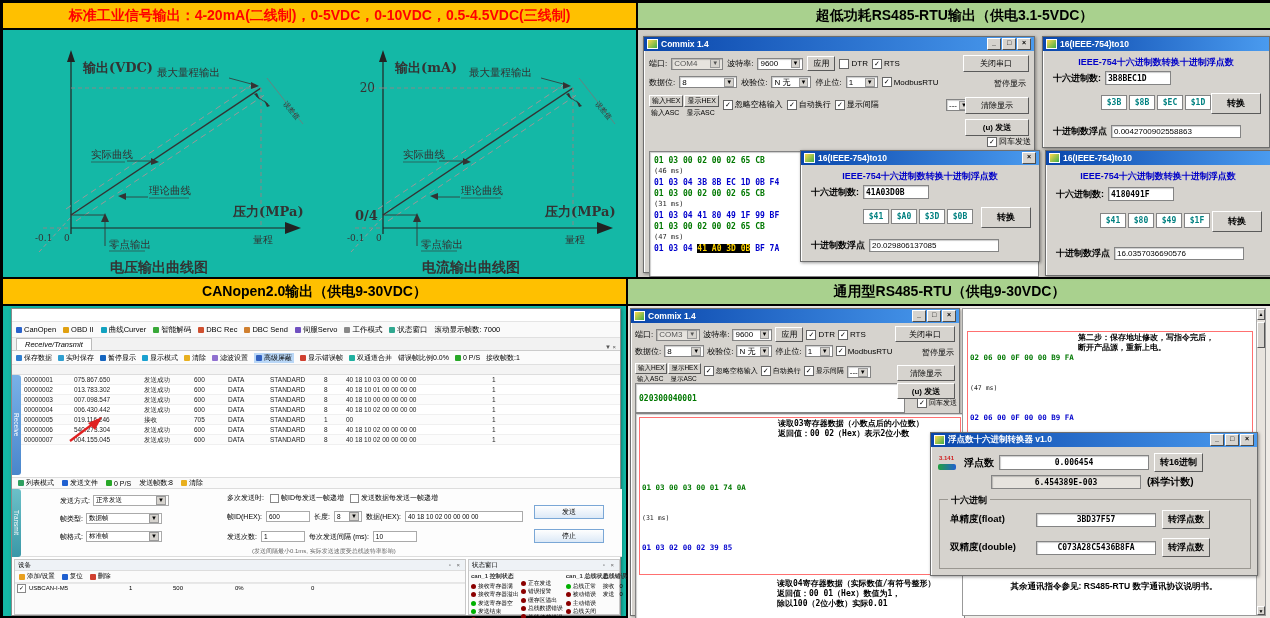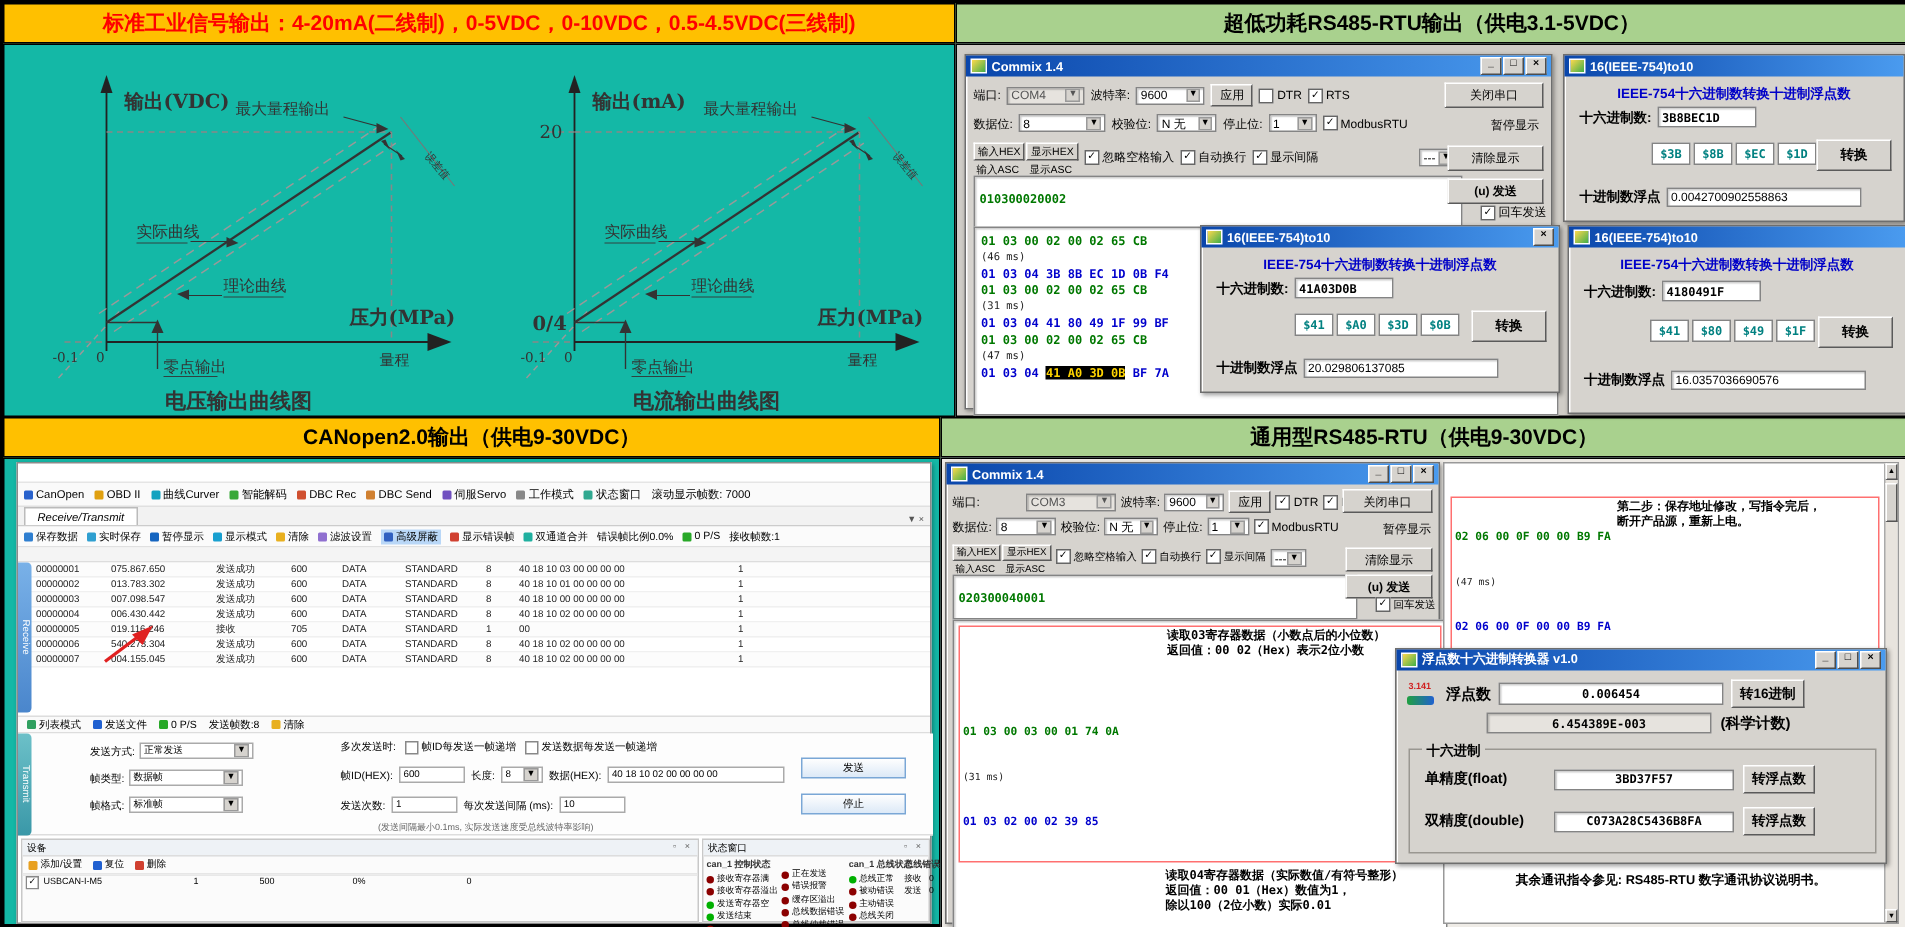--- a/index.html
+++ b/index.html
@@ -304,23 +304,20 @@
         <span class="cbrow" style="margin-top:4px;">
             <span class="cb">✓</span>
             <span>显示间隔</span>
           </span>
       </div>
       <span class="fld" style="position:absolute;right:62px;top:62px;width:26px;">
           <span>---</span>
           <span class="da">▼</span>
         </span>
       <span class="btn" style="position:absolute;right:5px;top:60px;width:52px;height:13px;">清除显示</span>
-      <div class="term" style="left:5px;top:80px;width:318px;height:30px;padding:2px 3px;">
-        <span class="tline tg">010300020002</span>
-      </div>
       <span class="btn" style="position:absolute;right:5px;top:82px;width:52px;height:13px;font-weight:bold;">(u) 发送</span>
       <span class="cbrow" style="position:absolute;right:3px;top:99px;">
           <span class="cb">✓</span>
           <span>回车发送</span>
         </span>
       <div class="term" style="left:5px;top:114px;width:380px;height:118px;padding:3px 4px;">
         <div>
             <div class="tline tg"><span>01 03 00 02 00 02 65 CB</span><span class="hlseg"></span><span></span></div>
             <div class="tline tk"><span>(46 ms)</span><span class="hlseg"></span><span></span></div>
             <div class="tline tb"><span>01 03 04 3B 8B EC 1D 0B F4</span><span class="hlseg"></span><span></span></div>
@@ -844,21 +841,21 @@
         <span class="appico"></span>
         <span>Commix 1.4</span>
         <span class="wbtns">
           <span class="wbtn">_</span>
           <span class="wbtn">□</span>
           <span class="wbtn">×</span>
         </span>
       </div>
       <div class="row" style="left:4px;top:18px;gap:3px;">
         <span class="lbl">端口:</span>
-        <span class="fld gray" style="width:60px;margin-left:28px;">
+        <span class="fld gray" style="width:44px;">
             <span>COM3</span>
             <span class="da">▼</span>
           </span>
         <span class="lbl">波特率:</span>
         <span class="fld" style="width:40px;">
             <span>9600</span>
             <span class="da">▼</span>
           </span>
         <span class="btn">应用</span>
         <span class="cbrow">

